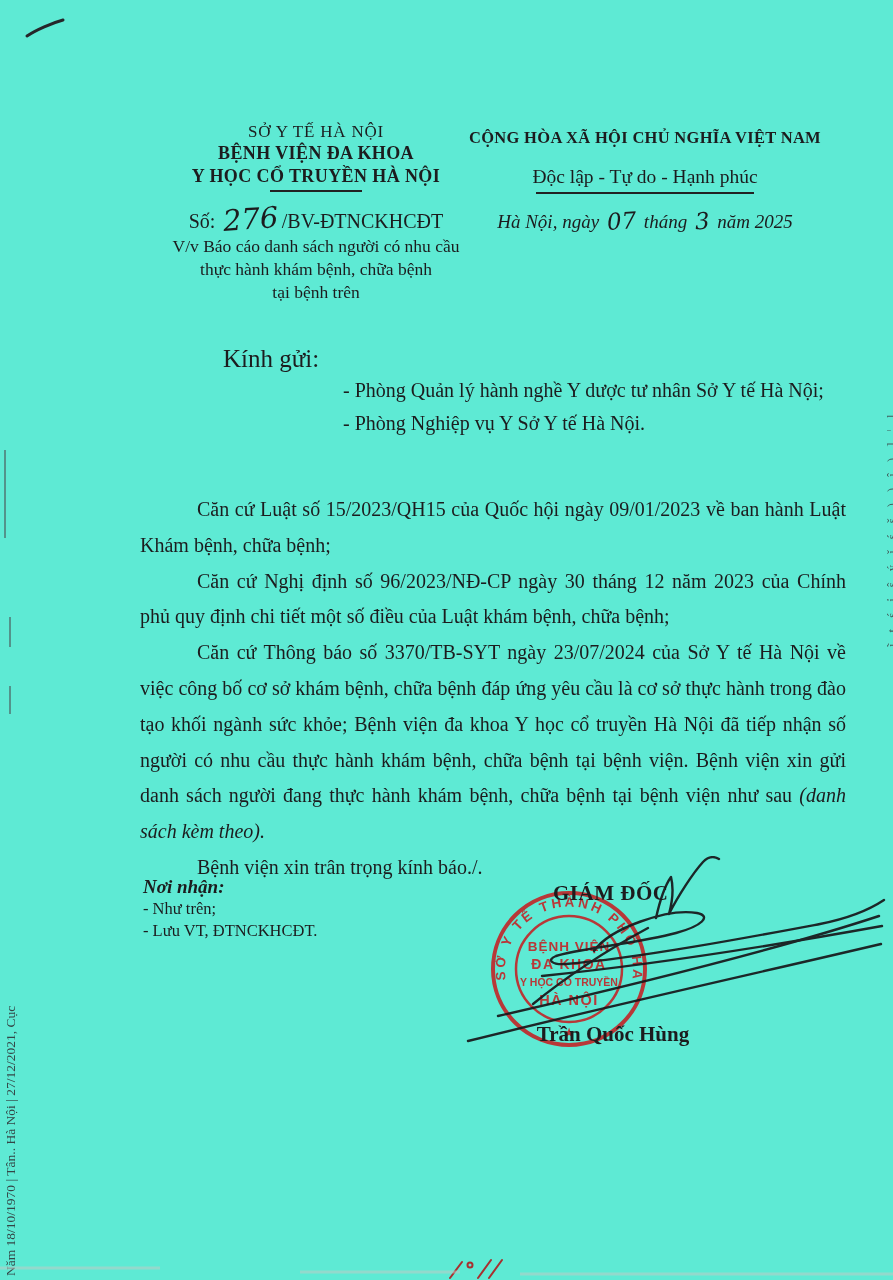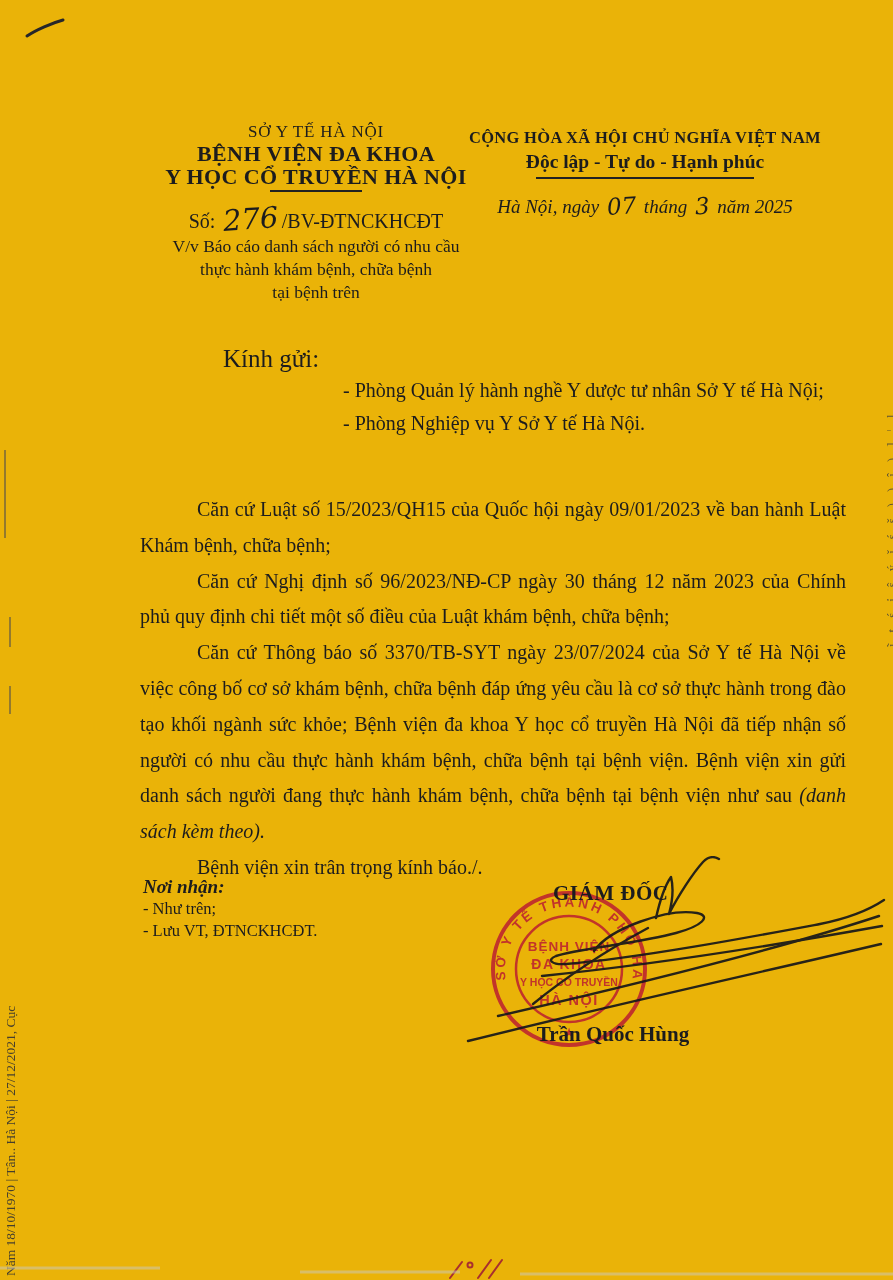--- a/index.html
+++ b/index.html
@@ -1,35 +1,35 @@
 <!DOCTYPE html>
 <html><head>
 <meta charset="utf-8">
 <style>
   html,body{margin:0;padding:0;background:#e9e9e9;}
   .page{
     position:relative;width:893px;height:1280px;margin:0 auto;
-    background:#eab308;overflow:hidden;
+    background:#5eead4;overflow:hidden;
     font-family:"Liberation Serif","DejaVu Serif",serif;color:#1c1c1e;
   }
   
   .hleft{position:absolute;left:148px;top:122px;width:336px;text-align:center;}
   .agency{font-size:17px;letter-spacing:.8px;}
-  .hosp{font-size:22px;font-weight:bold;letter-spacing:.4px;line-height:23px;}
+  .hosp{font-size:18px;font-weight:bold;letter-spacing:.4px;line-height:23px;}
   .org-underline{width:92px;height:2.4px;background:#222;margin:2px auto 0 auto;}
   .doc-number{margin-top:9px;font-size:20px;}
   .hw{font-family:"DejaVu Serif",serif;font-style:italic;display:inline-block;
       transform:rotate(-4deg);margin:0 3px;position:relative;top:1px;}
   .hw-big{font-size:29px;}
   .hw-date{font-size:23px;font-weight:500;}
   .subject{font-size:17.5px;line-height:23px;}
   .subject:first-of-type{margin-top:4px;}
   .hright{position:absolute;left:455px;top:128px;width:380px;text-align:center;}
   .motto1{font-size:16.5px;font-weight:bold;letter-spacing:.3px;}
-  .motto2{font-size:19.5px;font-weight:bold;margin-top:3px;}
+  .motto2{font-size:19.5px;font-weight:normal;margin-top:18px;}
   .motto-underline{width:218px;height:2.2px;background:#222;margin:4px auto 0 auto;}
   .dateline{margin-top:13px;font-size:19px;font-style:italic;}
   
   .salutation{position:absolute;left:223px;top:345px;font-size:25px;}
   .recipients{position:absolute;left:343px;top:374px;font-size:20px;line-height:33px;}
   
   .body{position:absolute;left:140px;top:492px;width:706px;font-size:20px;
         line-height:35.8px;text-align:justify;}
   .body p{margin:0;text-indent:57px;}
   .italic{font-style:italic;}

